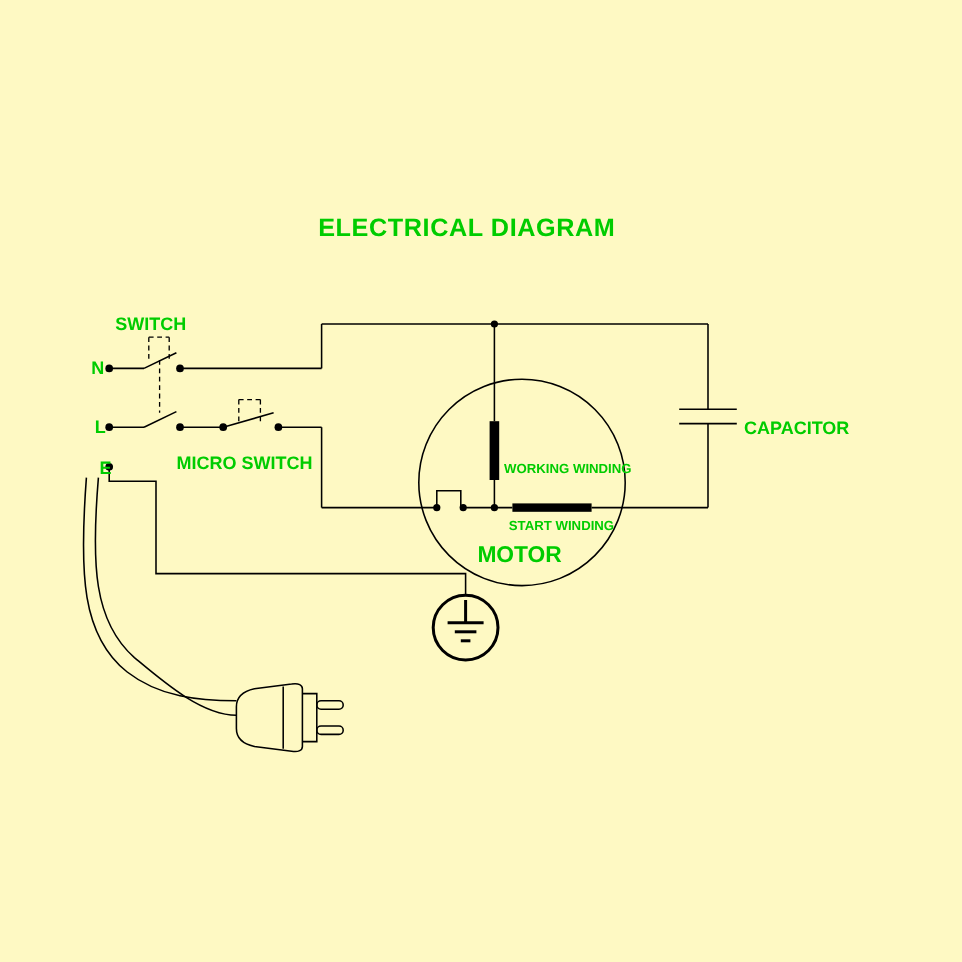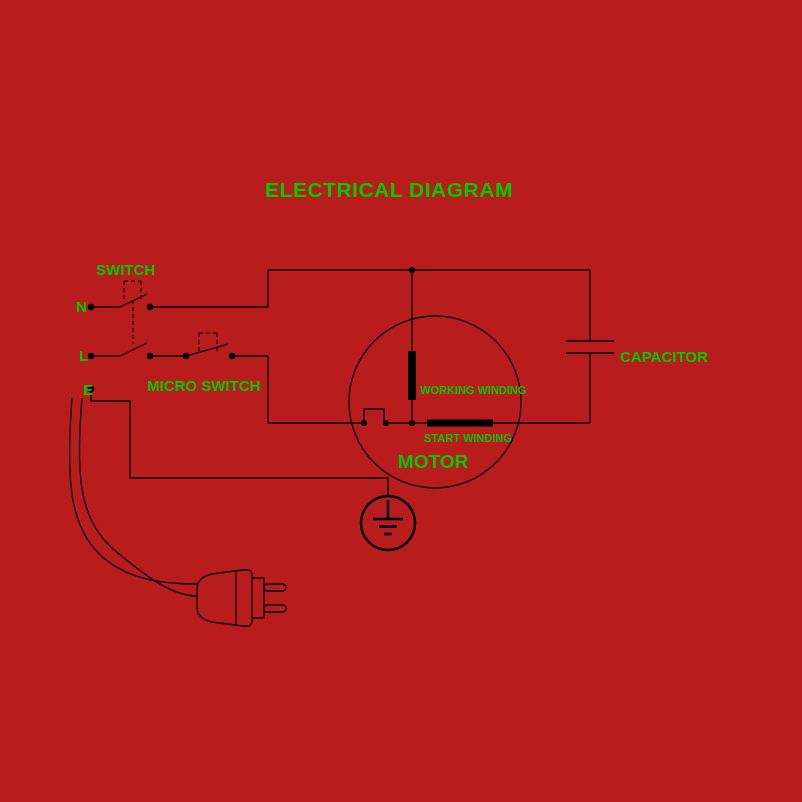--- a/index.html
+++ b/index.html
@@ -1,19 +1,19 @@
 <!DOCTYPE html>
 <html><head>
 <meta charset="utf-8">
 <style>
   html,body{margin:0;padding:0;background:#ffffff;}
   .canvas{
     position:relative;
     width:802px;height:802px;
-    background:#b91c1c;
+    background:#fef9c3;
     font-family:"Liberation Sans",sans-serif;
     overflow:hidden;
   }
   svg{display:block;}
   .wire{stroke:#000000;stroke-width:1.3;fill:none;}
   .wire-thick{stroke:#000000;stroke-width:2.5;fill:none;}
   .dash{stroke:#000000;stroke-width:1.1;fill:none;stroke-dasharray:4 3;}
   .dot{fill:#000000;stroke:none;}
   .bar{fill:#000000;stroke:none;}
   text.lbl{

